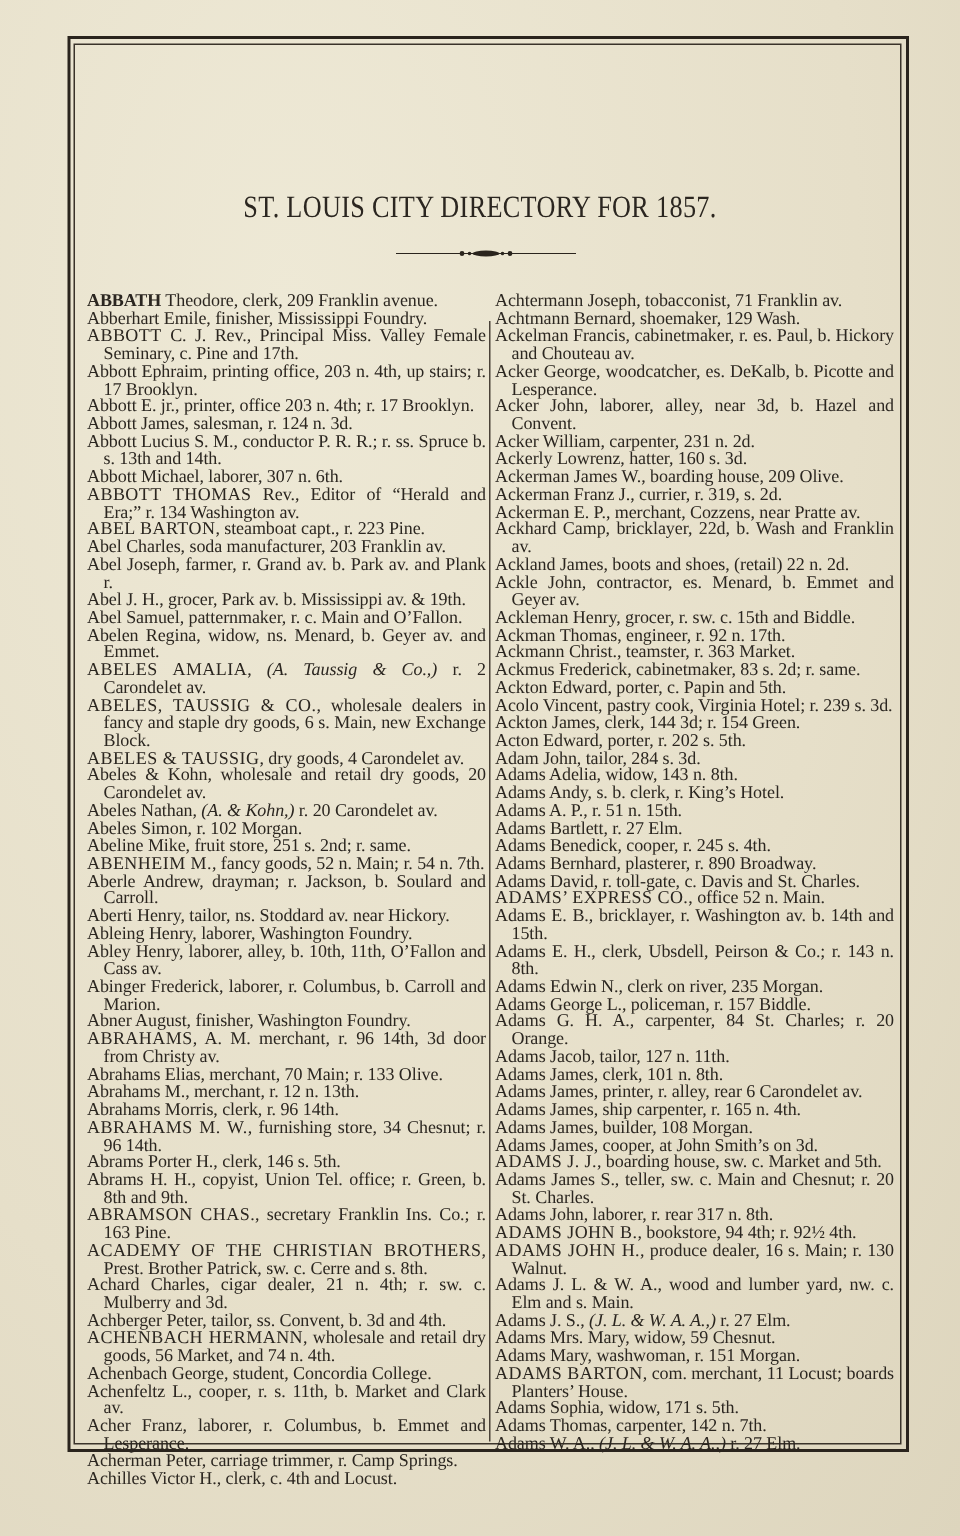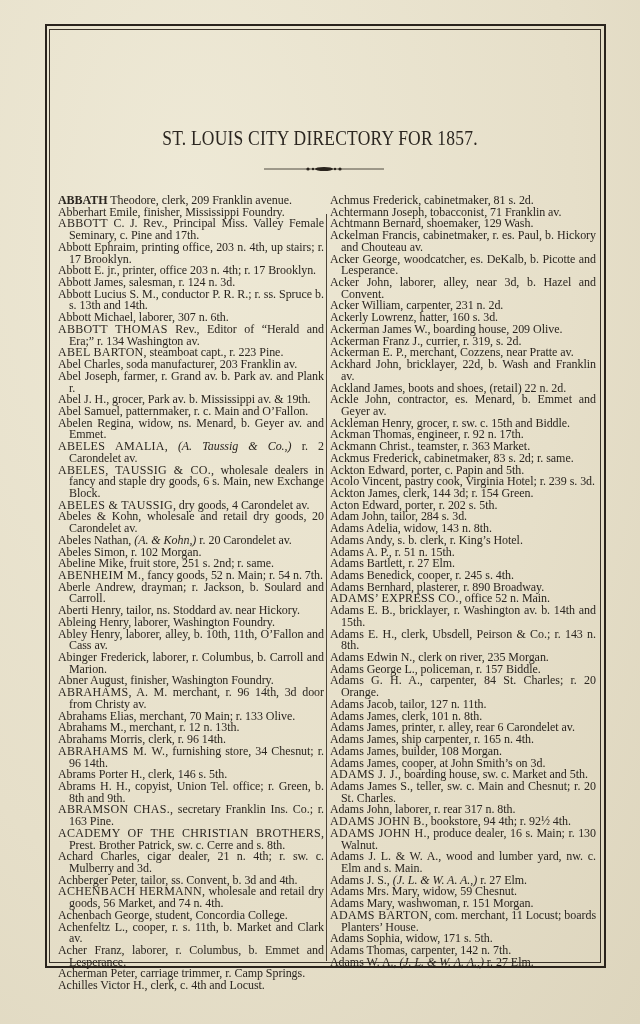--- a/index.html
+++ b/index.html
@@ -107,49 +107,49 @@
     <div class="entry"><span>Achberger</span><span> Peter, tailor, ss. Convent, b. 3d and 4th.</span></div>
     <div class="entry"><span class="name-caps">ACHENBACH HERMANN</span><span>, wholesale and retail dry goods, 56 Market, and 74 n. 4th.</span></div>
     <div class="entry"><span>Achenbach</span><span> George, student, Concordia College.</span></div>
     <div class="entry"><span>Achenfeltz</span><span> L., cooper, r. s. 11th, b. Market and Clark av.</span></div>
     <div class="entry"><span>Acher</span><span> Franz, laborer, r. Columbus, b. Emmet and Lesperance.</span></div>
     <div class="entry"><span>Acherman</span><span> Peter, carriage trimmer, r. Camp Springs.</span></div>
     <div class="entry"><span>Achilles</span><span> Victor H., clerk, c. 4th and Locust.</span></div>
   </div>
 <div class="divider"></div>
 <div class="col col-right" id="col-right">
-    <div class="entry"><span>Achmus</span><span> Frederick, cabinetmaker, 81 s. 2d.</span></div>
     <div class="entry"><span>Achtermann</span><span> Joseph, tobacconist, 71 Franklin av.</span></div>
     <div class="entry"><span>Achtmann</span><span> Bernard, shoemaker, 129 Wash.</span></div>
     <div class="entry"><span>Ackelman</span><span> Francis, cabinetmaker, r. es. Paul, b. Hickory and Chouteau av.</span></div>
     <div class="entry"><span>Acker</span><span> George, woodcatcher, es. DeKalb, b. Picotte and Lesperance.</span></div>
     <div class="entry"><span>Acker</span><span> John, laborer, alley, near 3d, b. Hazel and Convent.</span></div>
     <div class="entry"><span>Acker</span><span> William, carpenter, 231 n. 2d.</span></div>
     <div class="entry"><span>Ackerly</span><span> Lowrenz, hatter, 160 s. 3d.</span></div>
     <div class="entry"><span>Ackerman</span><span> James W., boarding house, 209 Olive.</span></div>
     <div class="entry"><span>Ackerman</span><span> Franz J., currier, r. 319, s. 2d.</span></div>
     <div class="entry"><span>Ackerman</span><span> E. P., merchant, Cozzens, near Pratte av.</span></div>
-    <div class="entry"><span>Ackhard</span><span> John, bricklayer, 22d, b. Wash and Franklin av.</span></div>
+    <div class="entry"><span>Ackhard</span><span> Camp, bricklayer, 22d, b. Wash and Franklin av.</span></div>
     <div class="entry"><span>Ackland</span><span> James, boots and shoes, (retail) 22 n. 2d.</span></div>
     <div class="entry"><span>Ackle</span><span> John, contractor, es. Menard, b. Emmet and Geyer av.</span></div>
     <div class="entry"><span>Ackleman</span><span> Henry, grocer, r. sw. c. 15th and Biddle.</span></div>
     <div class="entry"><span>Ackman</span><span> Thomas, engineer, r. 92 n. 17th.</span></div>
     <div class="entry"><span>Ackmann</span><span> Christ., teamster, r. 363 Market.</span></div>
     <div class="entry"><span>Ackmus</span><span> Frederick, cabinetmaker, 83 s. 2d; r. same.</span></div>
     <div class="entry"><span>Ackton</span><span> Edward, porter, c. Papin and 5th.</span></div>
     <div class="entry"><span>Acolo</span><span> Vincent, pastry cook, Virginia Hotel; r. 239 s. 3d.</span></div>
     <div class="entry"><span>Ackton</span><span> James, clerk, 144 3d; r. 154 Green.</span></div>
     <div class="entry"><span>Acton</span><span> Edward, porter, r. 202 s. 5th.</span></div>
     <div class="entry"><span>Adam</span><span> John, tailor, 284 s. 3d.</span></div>
     <div class="entry"><span>Adams</span><span> Adelia, widow, 143 n. 8th.</span></div>
     <div class="entry"><span>Adams</span><span> Andy, s. b. clerk, r. King’s Hotel.</span></div>
     <div class="entry"><span>Adams</span><span> A. P., r. 51 n. 15th.</span></div>
     <div class="entry"><span>Adams</span><span> Bartlett, r. 27 Elm.</span></div>
     <div class="entry"><span>Adams</span><span> Benedick, cooper, r. 245 s. 4th.</span></div>
     <div class="entry"><span>Adams</span><span> Bernhard, plasterer, r. 890 Broadway.</span></div>
+    <div class="entry"><span>Adams</span><span> David, r. toll-gate, c. Davis and St. Charles.</span></div>
     <div class="entry"><span class="name-caps">ADAMS’ EXPRESS CO.</span><span>, office 52 n. Main.</span></div>
     <div class="entry"><span>Adams</span><span> E. B., bricklayer, r. Washington av. b. 14th and 15th.</span></div>
     <div class="entry"><span>Adams</span><span> E. H., clerk, Ubsdell, Peirson &amp; Co.; r. 143 n. 8th.</span></div>
     <div class="entry"><span>Adams</span><span> Edwin N., clerk on river, 235 Morgan.</span></div>
     <div class="entry"><span>Adams</span><span> George L., policeman, r. 157 Biddle.</span></div>
     <div class="entry"><span>Adams</span><span> G. H. A., carpenter, 84 St. Charles; r. 20 Orange.</span></div>
     <div class="entry"><span>Adams</span><span> Jacob, tailor, 127 n. 11th.</span></div>
     <div class="entry"><span>Adams</span><span> James, clerk, 101 n. 8th.</span></div>
     <div class="entry"><span>Adams</span><span> James, printer, r. alley, rear 6 Carondelet av.</span></div>
     <div class="entry"><span>Adams</span><span> James, ship carpenter, r. 165 n. 4th.</span></div>

